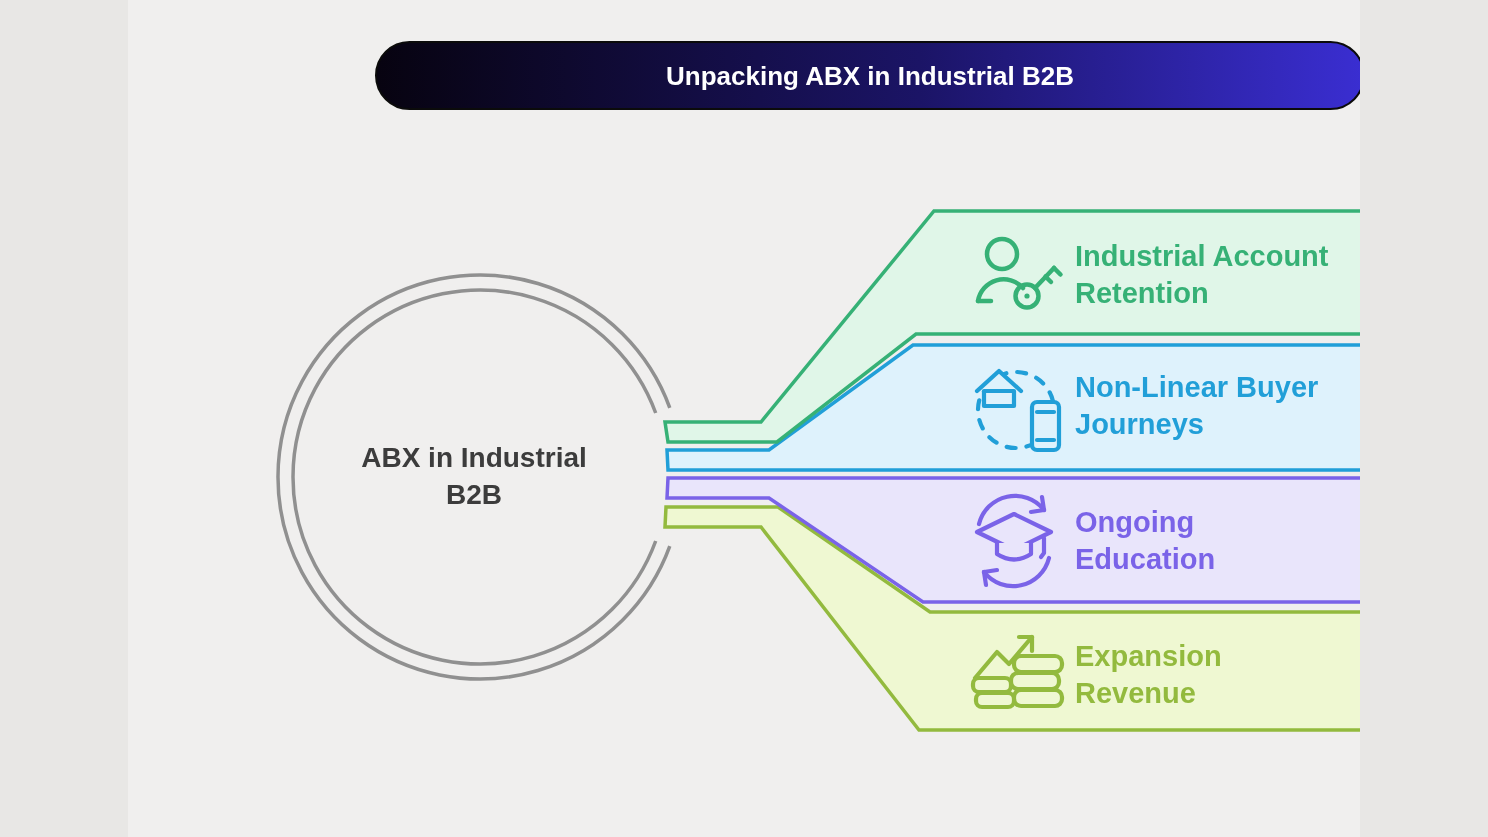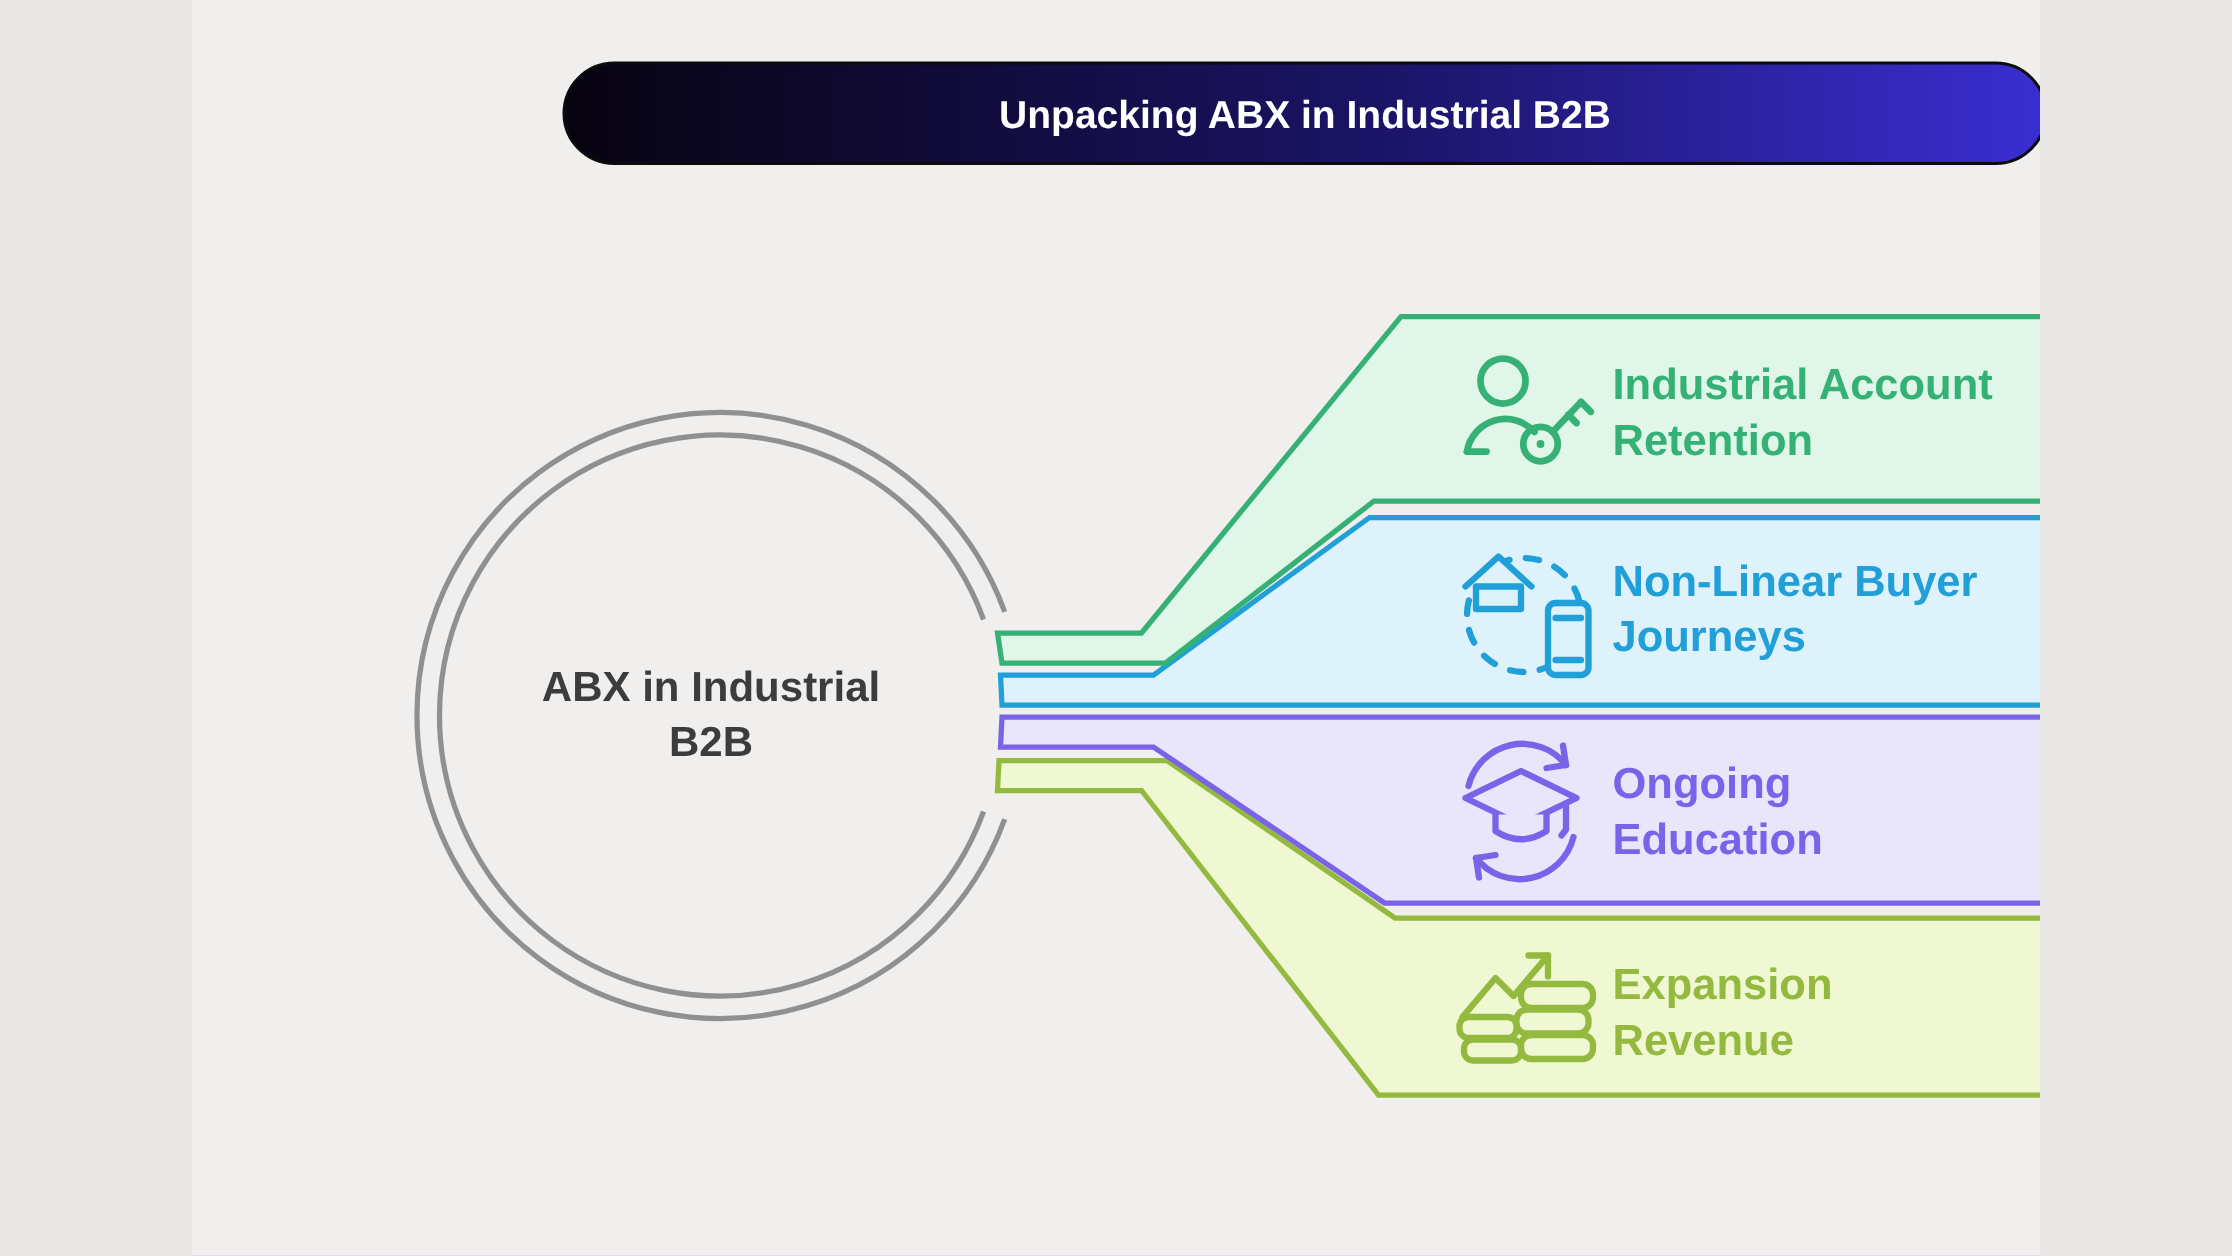--- a/index.html
+++ b/index.html
@@ -1,18 +1,18 @@
 <!DOCTYPE html>
 <html><head>
 <meta charset="utf-8">
 <style>
   html,body{margin:0;padding:0;background:#e8e7e5;}
   .stage{
     position:relative;width:1232px;height:837px;margin:0 auto;
-    background:#c4b5fd;overflow:hidden;
+    background:#15803d;overflow:hidden;
     font-family:"Liberation Sans",sans-serif;
   }
   svg{display:block}
   text{font-family:"Liberation Sans","DejaVu Sans",sans-serif;}
   .title-text{font-size:26px;font-weight:bold;fill:#ffffff;}
   .hub-text{font-size:28px;font-weight:bold;fill:#3c3c3c;}
   .item-label{font-size:29px;font-weight:bold;}
   .numeral{font-size:172px;font-weight:bold;}
 </style>
 </head>

